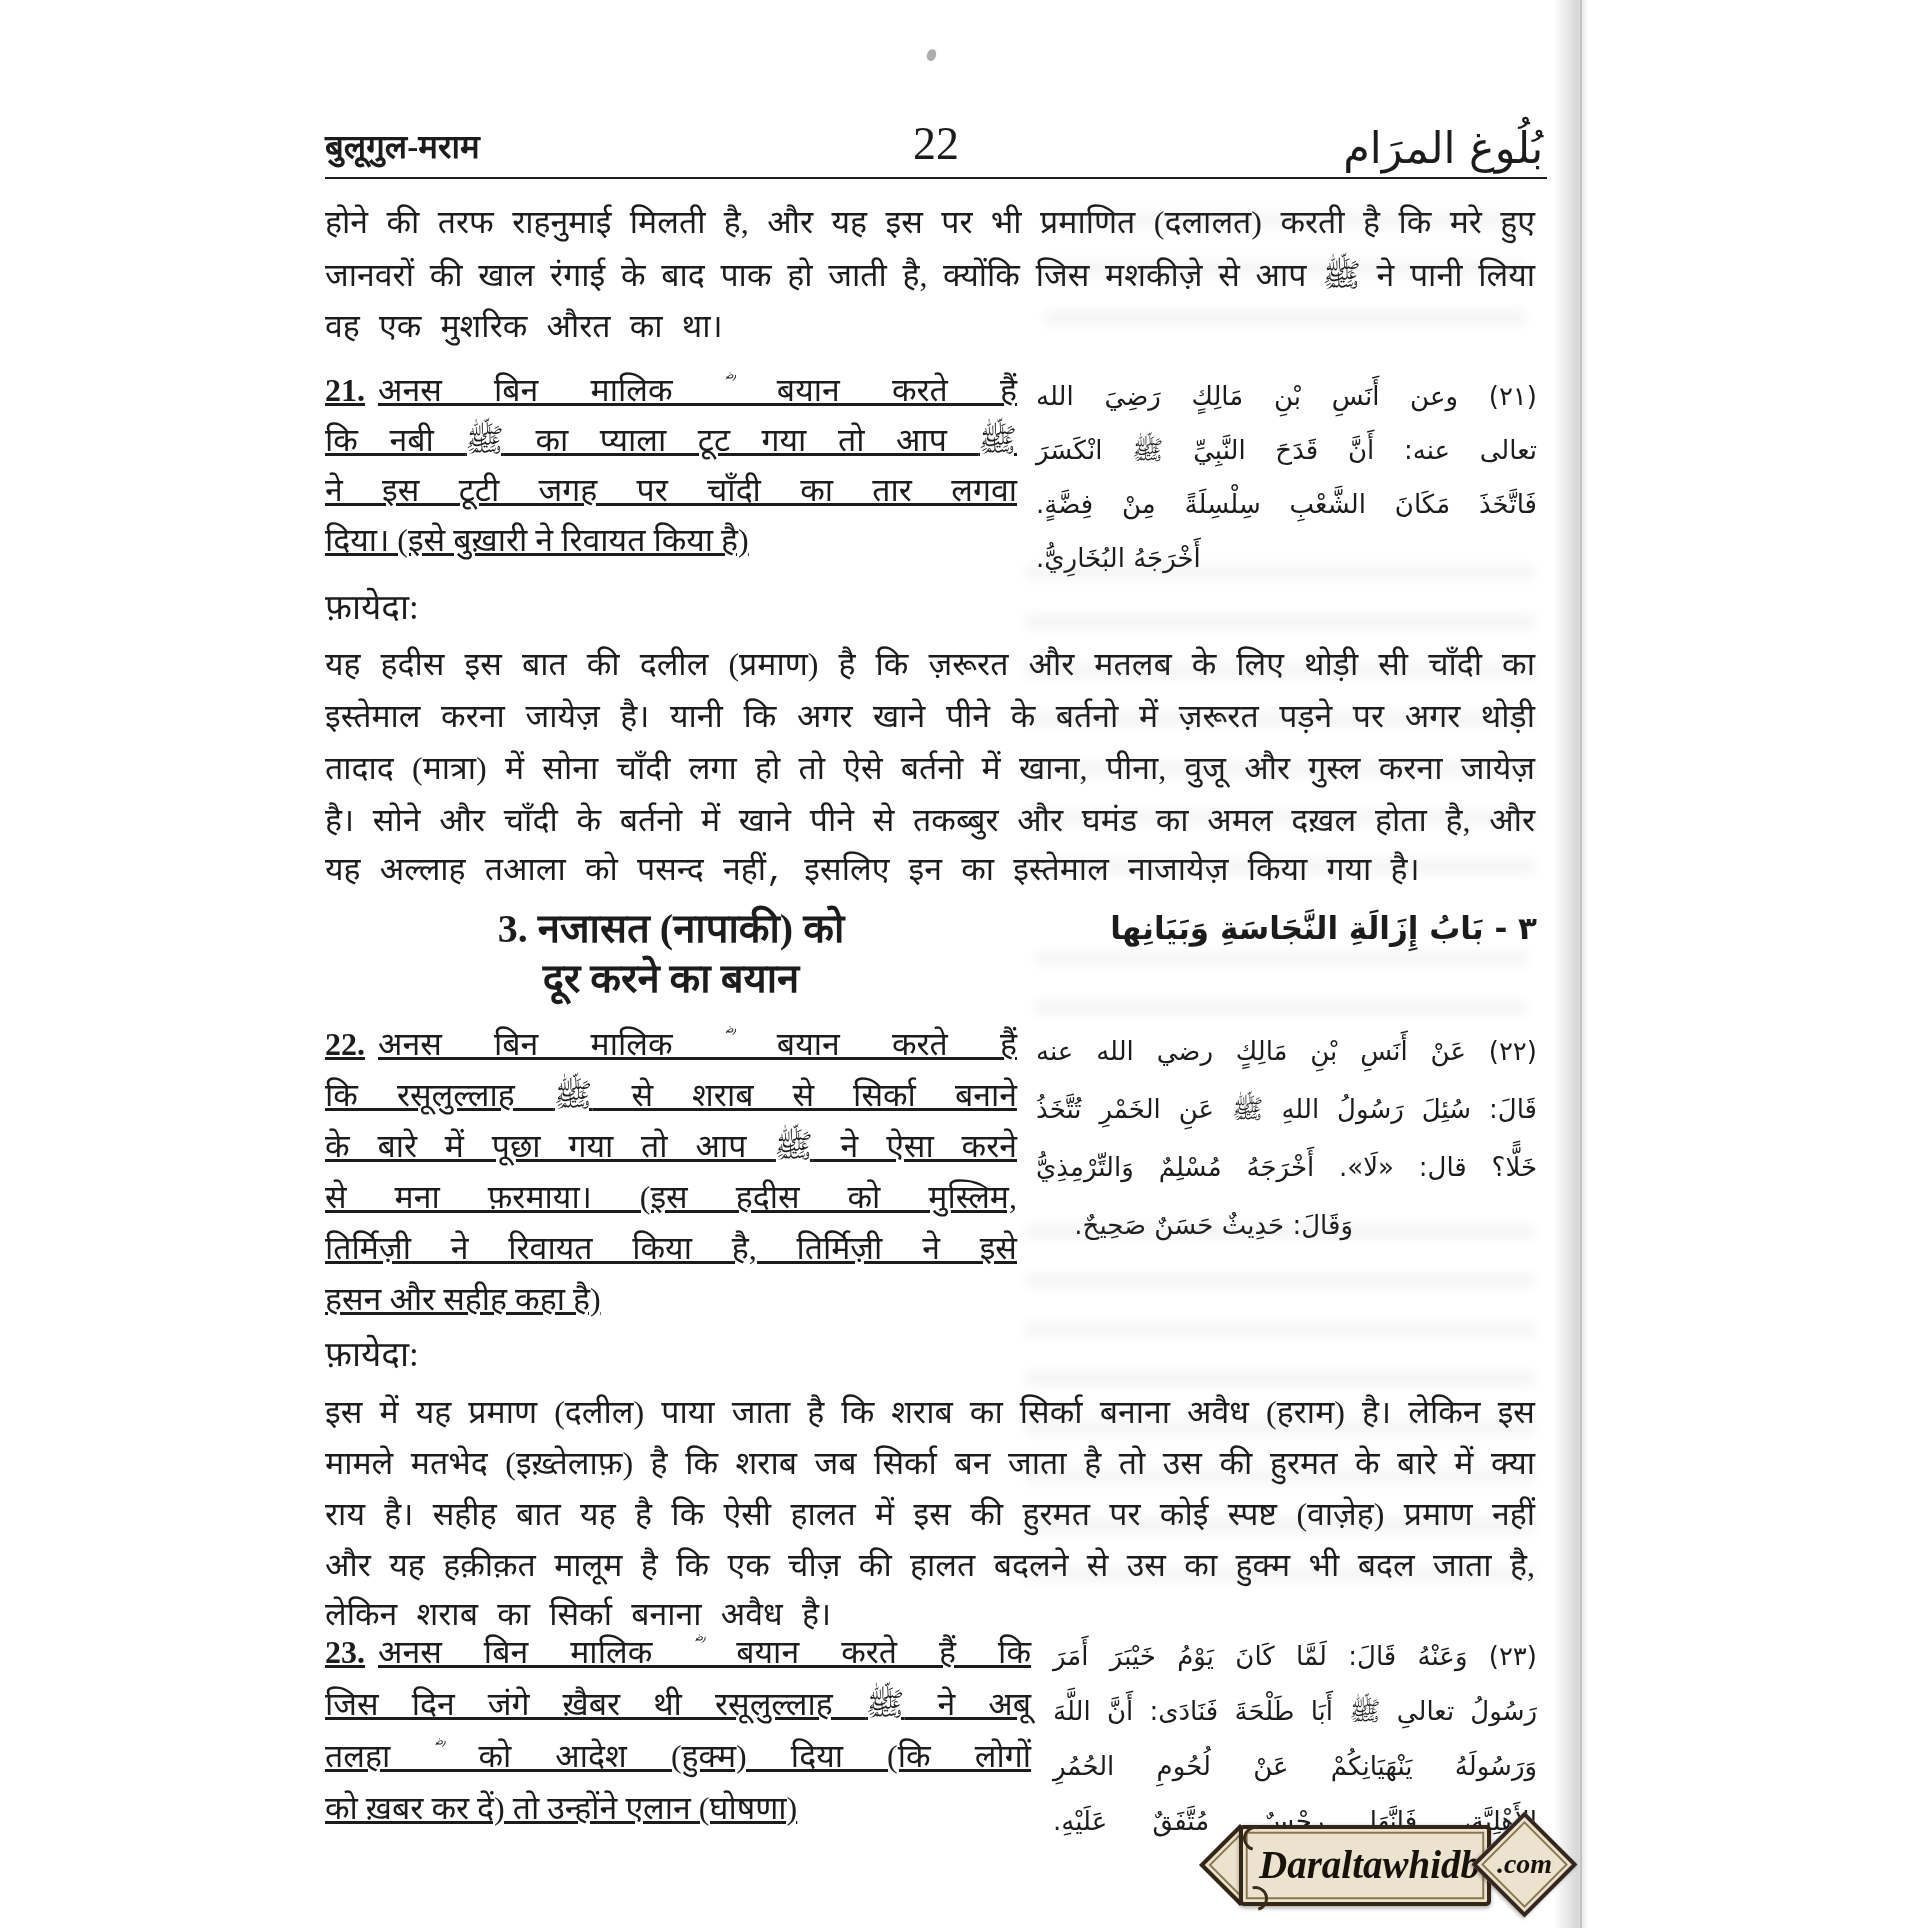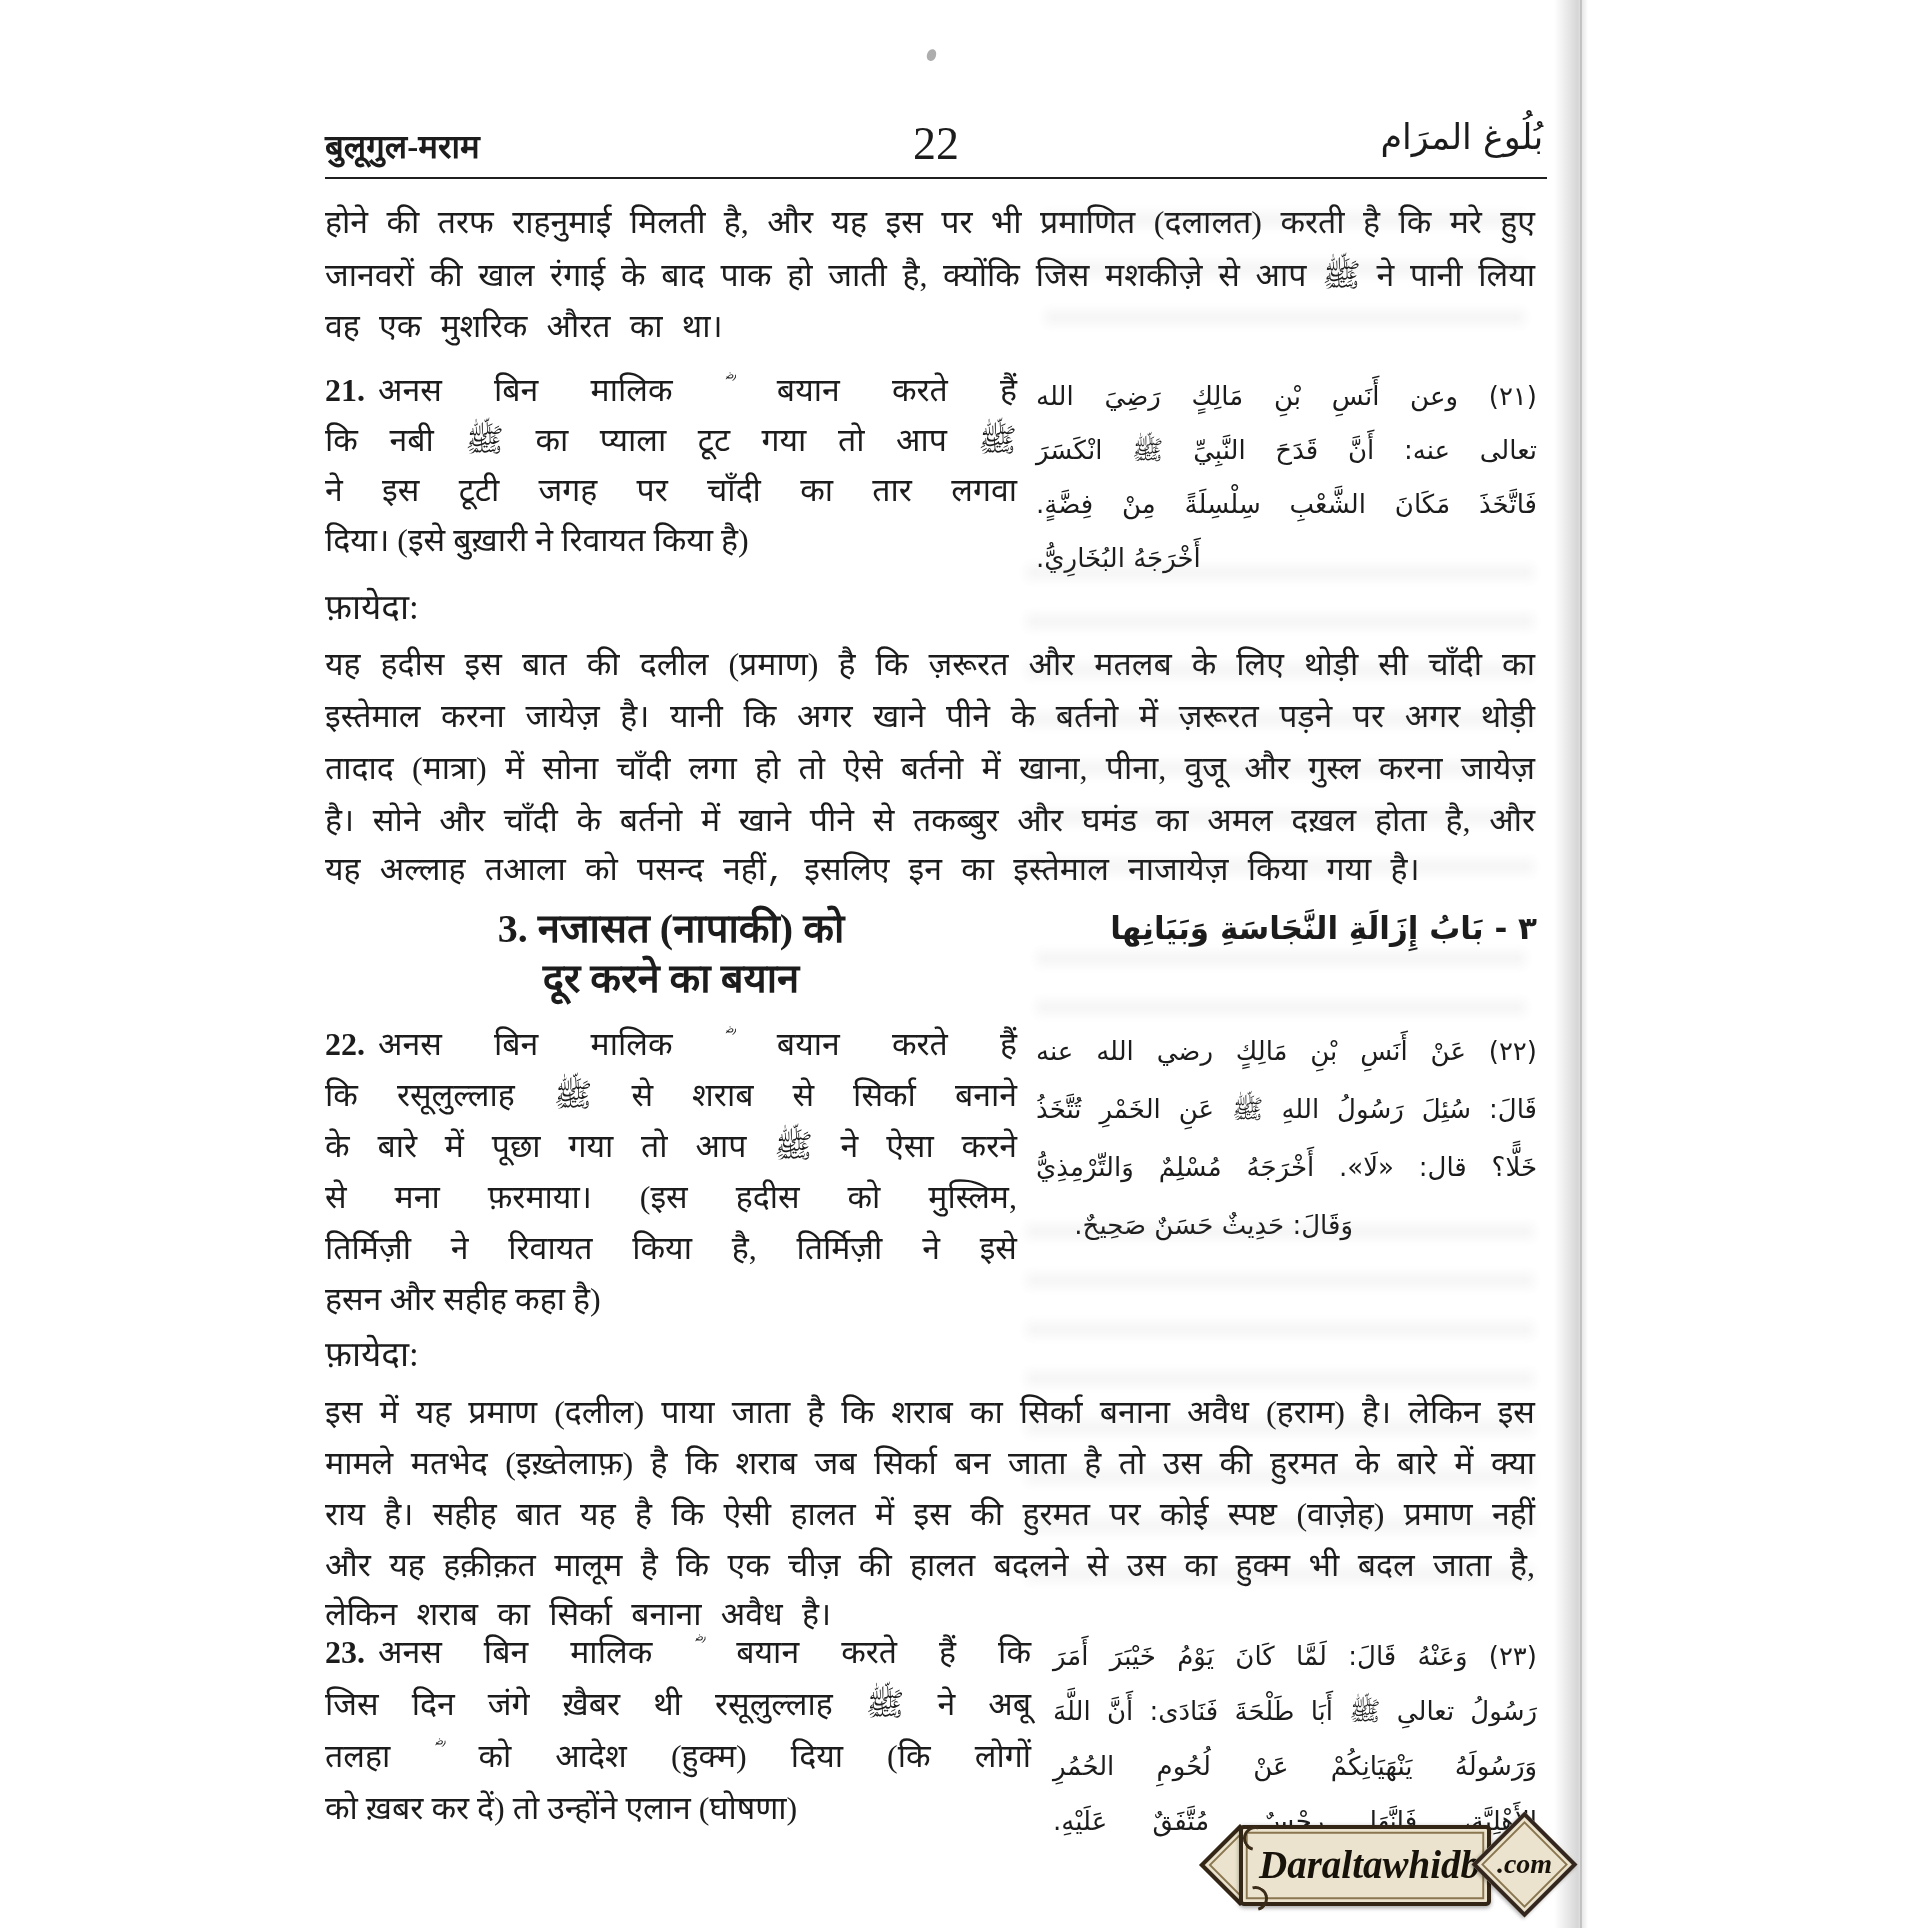--- a/index.html
+++ b/index.html
@@ -4,31 +4,31 @@
 <style>
   html,body{margin:0;padding:0;background:#ffffff;}
   #canvas{position:relative;width:1928px;height:1928px;background:#ffffff;overflow:hidden;
           color:#1c1c1c;font-family:"Liberation Serif","DejaVu Serif",serif;}
 
   
   #header{position:absolute;left:325px;top:117px;width:1222px;height:60px;
           border-bottom:2.8px solid #1f1f1f;}
   #hdr-hindi{position:absolute;left:0;bottom:9.4px;font-size:33px;font-weight:bold;}
   #hdr-num{position:absolute;left:0;right:0;bottom:7.5px;text-align:center;font-size:46px;}
-  #hdr-arabic{position:absolute;right:3.8px;bottom:20px;font-size:35px;direction:rtl;
+  #hdr-arabic{position:absolute;right:3.8px;bottom:4px;font-size:43px;direction:rtl;
               font-family:"DejaVu Sans",sans-serif;}
 
   
   .pblock{position:absolute;left:325px;width:1210px;}
   .pline{height:53px;line-height:53px;font-size:32px;white-space:nowrap;
          text-align:justify;text-align-last:justify;}
   .pline.last{text-align:left;text-align-last:left;font-family:Liberation Mono, monospace;}
 
   
-  .hcol{position:absolute;left:325px;width:692px;}
+  .hcol{position:absolute;left:325px;width:692px;text-decoration:underline;}
   .hl{height:50px;line-height:50px;font-size:32px;white-space:nowrap;
       text-align:justify;text-align-last:justify;}
   .hl.last{text-align-last:left;}
   .num{font-weight:bold;margin-right:13px;}
 
   .acol{position:absolute;left:1036px;width:501px;direction:rtl;
         font-family:"DejaVu Sans",sans-serif;}
   .al{height:54px;line-height:54px;font-size:26px;white-space:nowrap;
       text-align:justify;text-align-last:justify;}
   .al.al-left{text-align:left;text-align-last:left;}

